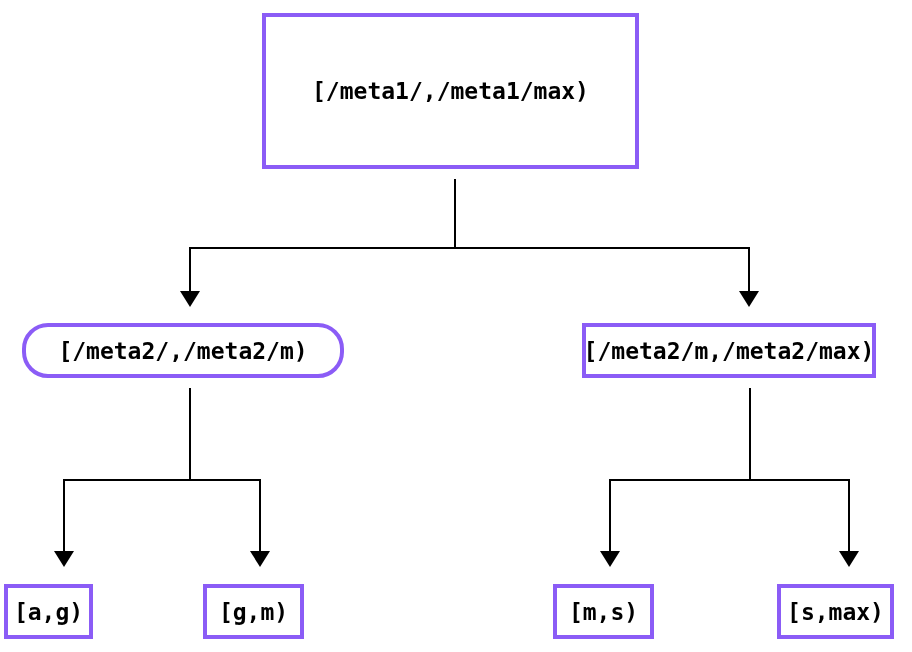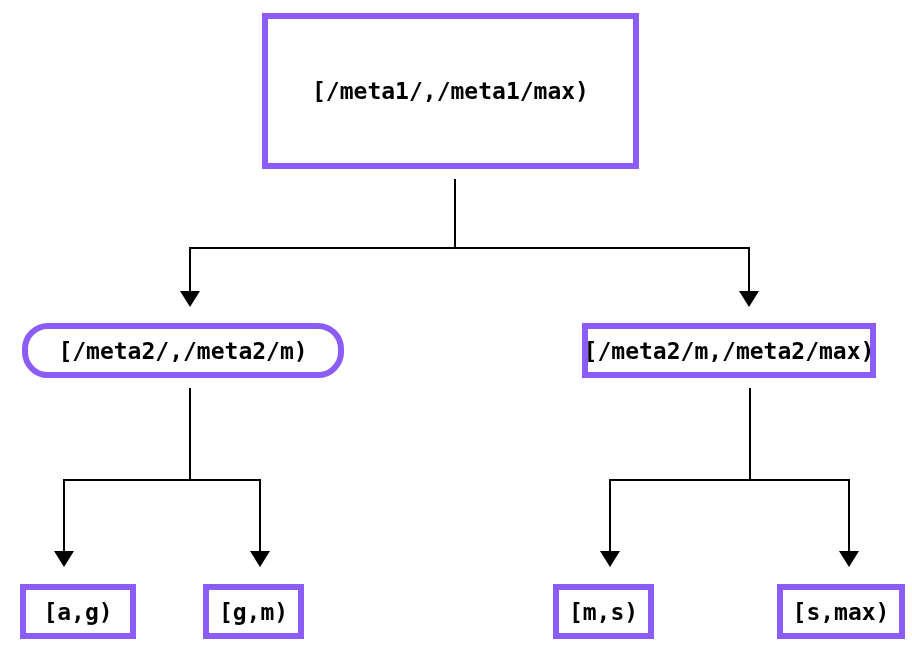--- a/index.html
+++ b/index.html
@@ -28,37 +28,37 @@
     stroke: #000000;
     stroke-width: 2px;
   }
   .edges polygon {
     fill: #000000;
     stroke: none;
   }
   .node {
     position: absolute;
     box-sizing: border-box;
-    border: 6px solid #8b5cf6;
+    border: 4px solid #8b5cf6;
     background: #ffffff;
     display: flex;
     align-items: center;
     justify-content: center;
     color: #000000;
     font-size: 23px;
     font-weight: bold;
     white-space: nowrap;
   }
   .node-root      { left: 262px; top: 13px;  width: 377px; height: 156px; }
   .node-mid-left  { left: 22px;  top: 323px; width: 322px; height: 55px; border-radius: 26px; }
   .node-mid-right { left: 582px; top: 323px; width: 294px; height: 55px; }
-  .node-leaf-ag   { left: 20px;   top: 584px; width: 116px; height: 55px; }
+  .node-leaf-ag   { left: 4px;   top: 584px; width: 89px; height: 55px; }
   .node-leaf-gm   { left: 203px; top: 584px; width: 101px; height: 55px; }
   .node-leaf-ms   { left: 553px; top: 584px; width: 101px; height: 55px; justify-content: center; }
-  .node-leaf-smax { left: 777px; top: 584px; width: 128px; height: 55px; }
+  .node-leaf-smax { left: 777px; top: 584px; width: 117px; height: 55px; }
 </style>
 </head>
 <body>
 
 <div class="canvas">
 
   <svg class="edges" width="912" height="652" viewBox="0 0 912 652" xmlns="http://www.w3.org/2000/svg">
     <g>
       <path d="M455,179 V248 H190 V292"></path>
       <polygon points="180,291 200,291 190,307"></polygon>

